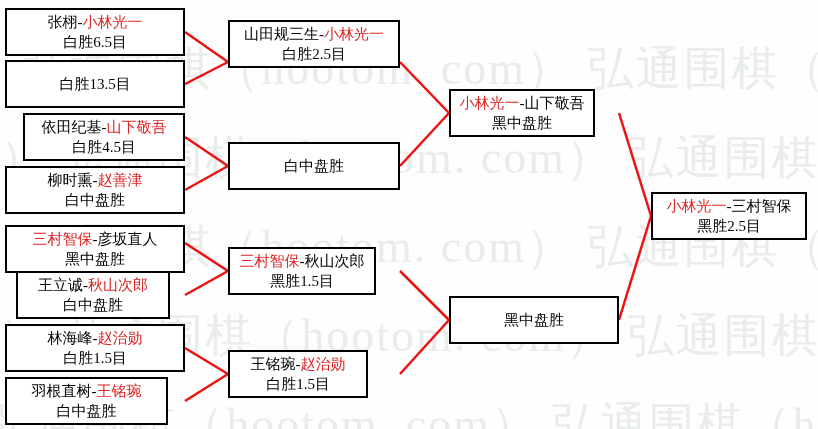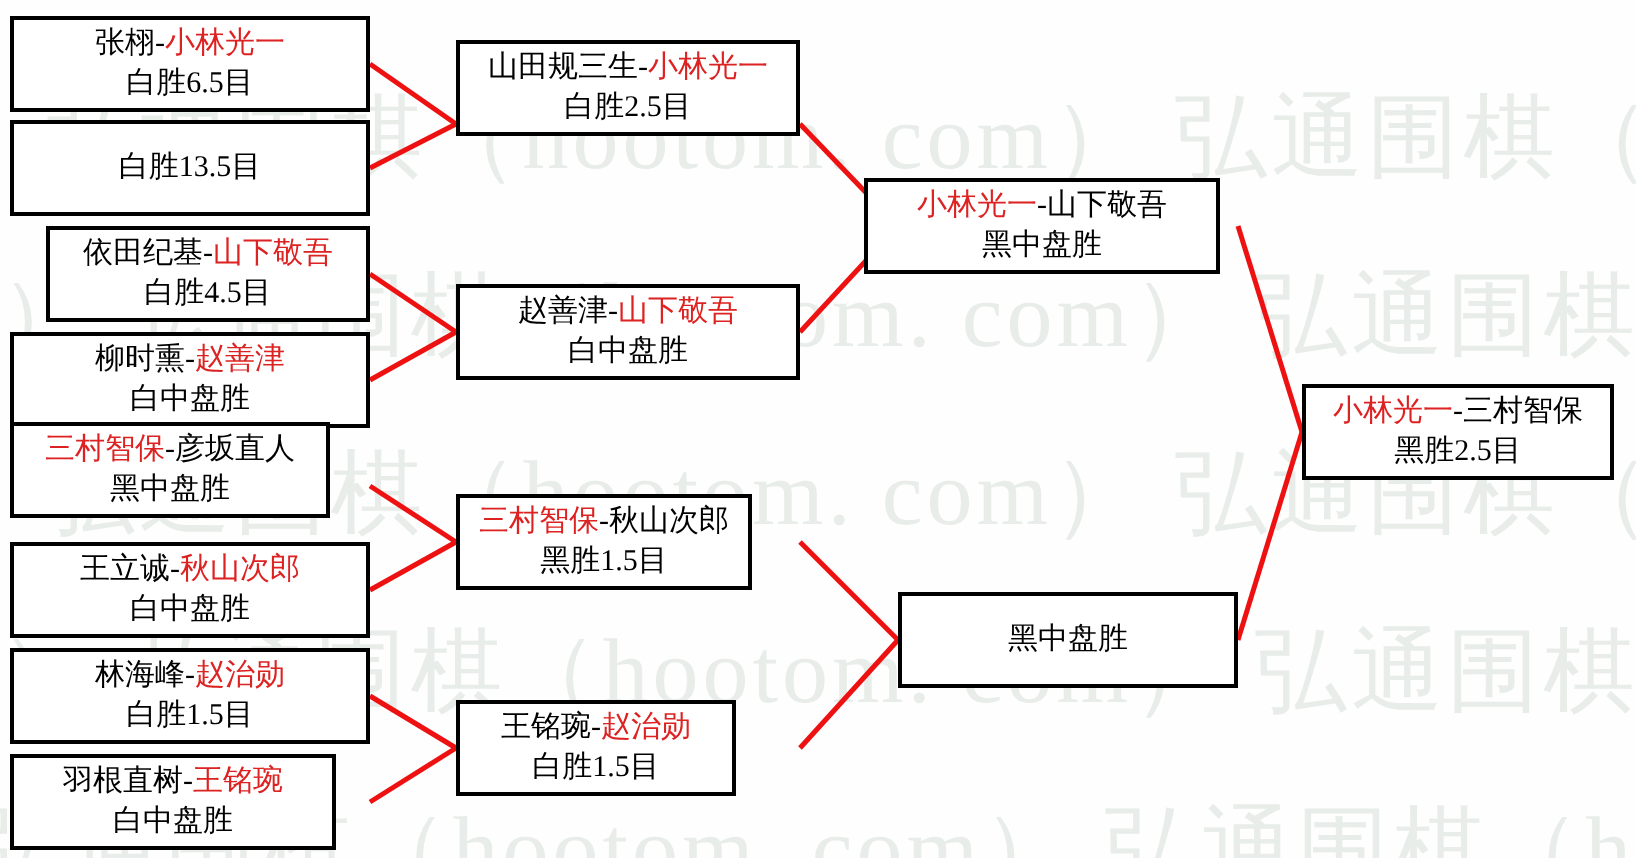--- a/index.html
+++ b/index.html
@@ -57,55 +57,54 @@
     <div class="result">白胜13.5目</div>
   </div>
   <div class="box" style="left:23px;top:113px;width:162px">
     <div class="names"><span>依田纪基-</span><span class="win">山下敬吾</span><span></span></div>
     <div class="result">白胜4.5目</div>
   </div>
   <div class="box" style="left:5px;top:166px;width:180px">
     <div class="names"><span>柳时熏-</span><span class="win">赵善津</span><span></span></div>
     <div class="result">白中盘胜</div>
   </div>
-  <div class="box" style="left:5px;top:211px;width:160px">
+  <div class="box" style="left:5px;top:225px;width:180px">
     <div class="names"><span></span><span class="win">三村智保</span><span>-彦坂直人</span></div>
     <div class="result">黑中盘胜</div>
   </div>
-  <div class="box" style="left:5px;top:271px;width:180px">
+  <div class="box" style="left:16px;top:271px;width:154px">
     <div class="names"><span>王立诚-</span><span class="win">秋山次郎</span><span></span></div>
     <div class="result">白中盘胜</div>
   </div>
   <div class="box" style="left:5px;top:324px;width:180px">
     <div class="names"><span>林海峰-</span><span class="win">赵治勋</span><span></span></div>
     <div class="result">白胜1.5目</div>
   </div>
   <div class="box" style="left:5px;top:377px;width:163px">
     <div class="names"><span>羽根直树-</span><span class="win">王铭琬</span><span></span></div>
     <div class="result">白中盘胜</div>
   </div>
 
   <div class="box" style="left:228px;top:20px;width:172px">
     <div class="names"><span>山田规三生-</span><span class="win">小林光一</span><span></span></div>
     <div class="result">白胜2.5目</div>
   </div>
   <div class="box" style="left:228px;top:142px;width:172px">
-    <div class="names"><span>赵善津-</span><span class="win">山下敬吾</span><span></span></div>
     <div class="result">白中盘胜</div>
   </div>
   <div class="box" style="left:228px;top:247px;width:148px">
     <div class="names"><span></span><span class="win">三村智保</span><span>-秋山次郎</span></div>
     <div class="result">黑胜1.5目</div>
   </div>
   <div class="box" style="left:228px;top:350px;width:140px">
     <div class="names"><span>王铭琬-</span><span class="win">赵治勋</span><span></span></div>
     <div class="result">白胜1.5目</div>
   </div>
 
-  <div class="box" style="left:432px;top:89px;width:178px">
+  <div class="box" style="left:449px;top:89px;width:146px">
     <div class="names"><span></span><span class="win">小林光一</span><span>-山下敬吾</span></div>
     <div class="result">黑中盘胜</div>
   </div>
   <div class="box" style="left:449px;top:296px;width:170px">
     <div class="result">黑中盘胜</div>
   </div>
 
   <div class="box" style="left:651px;top:192px;width:156px">
     <div class="names"><span></span><span class="win">小林光一</span><span>-三村智保</span></div>
     <div class="result">黑胜2.5目</div>

